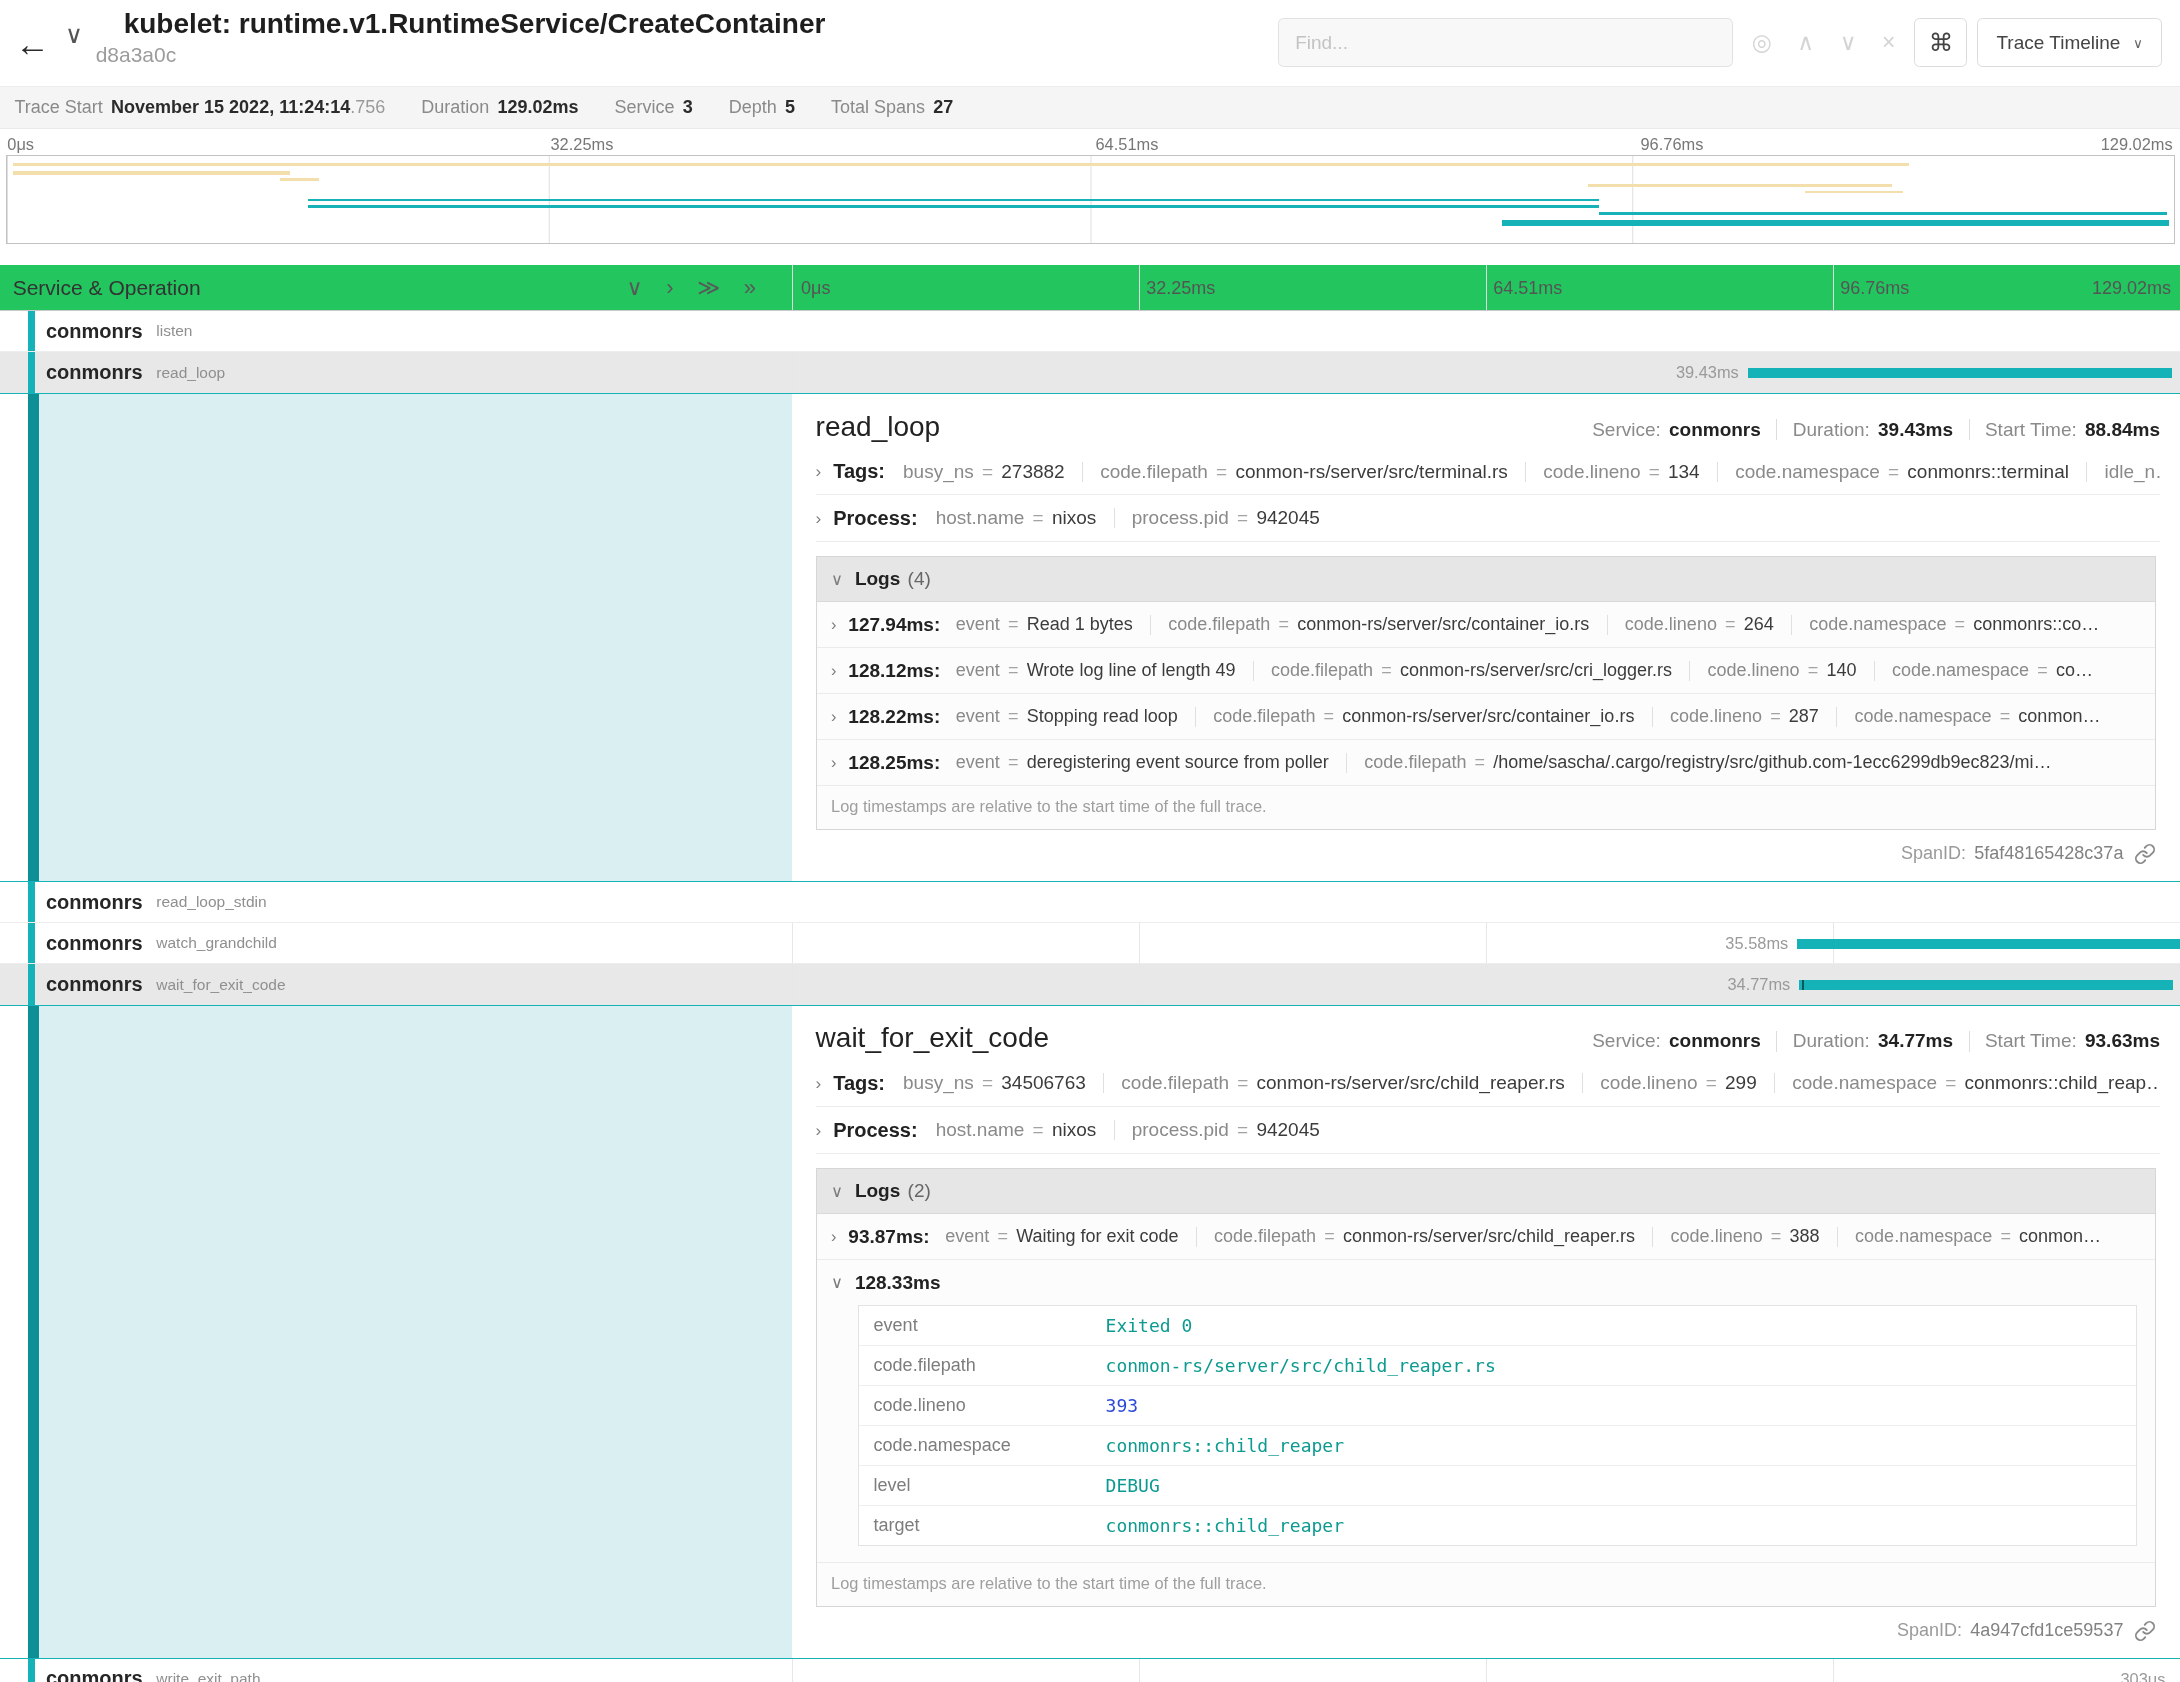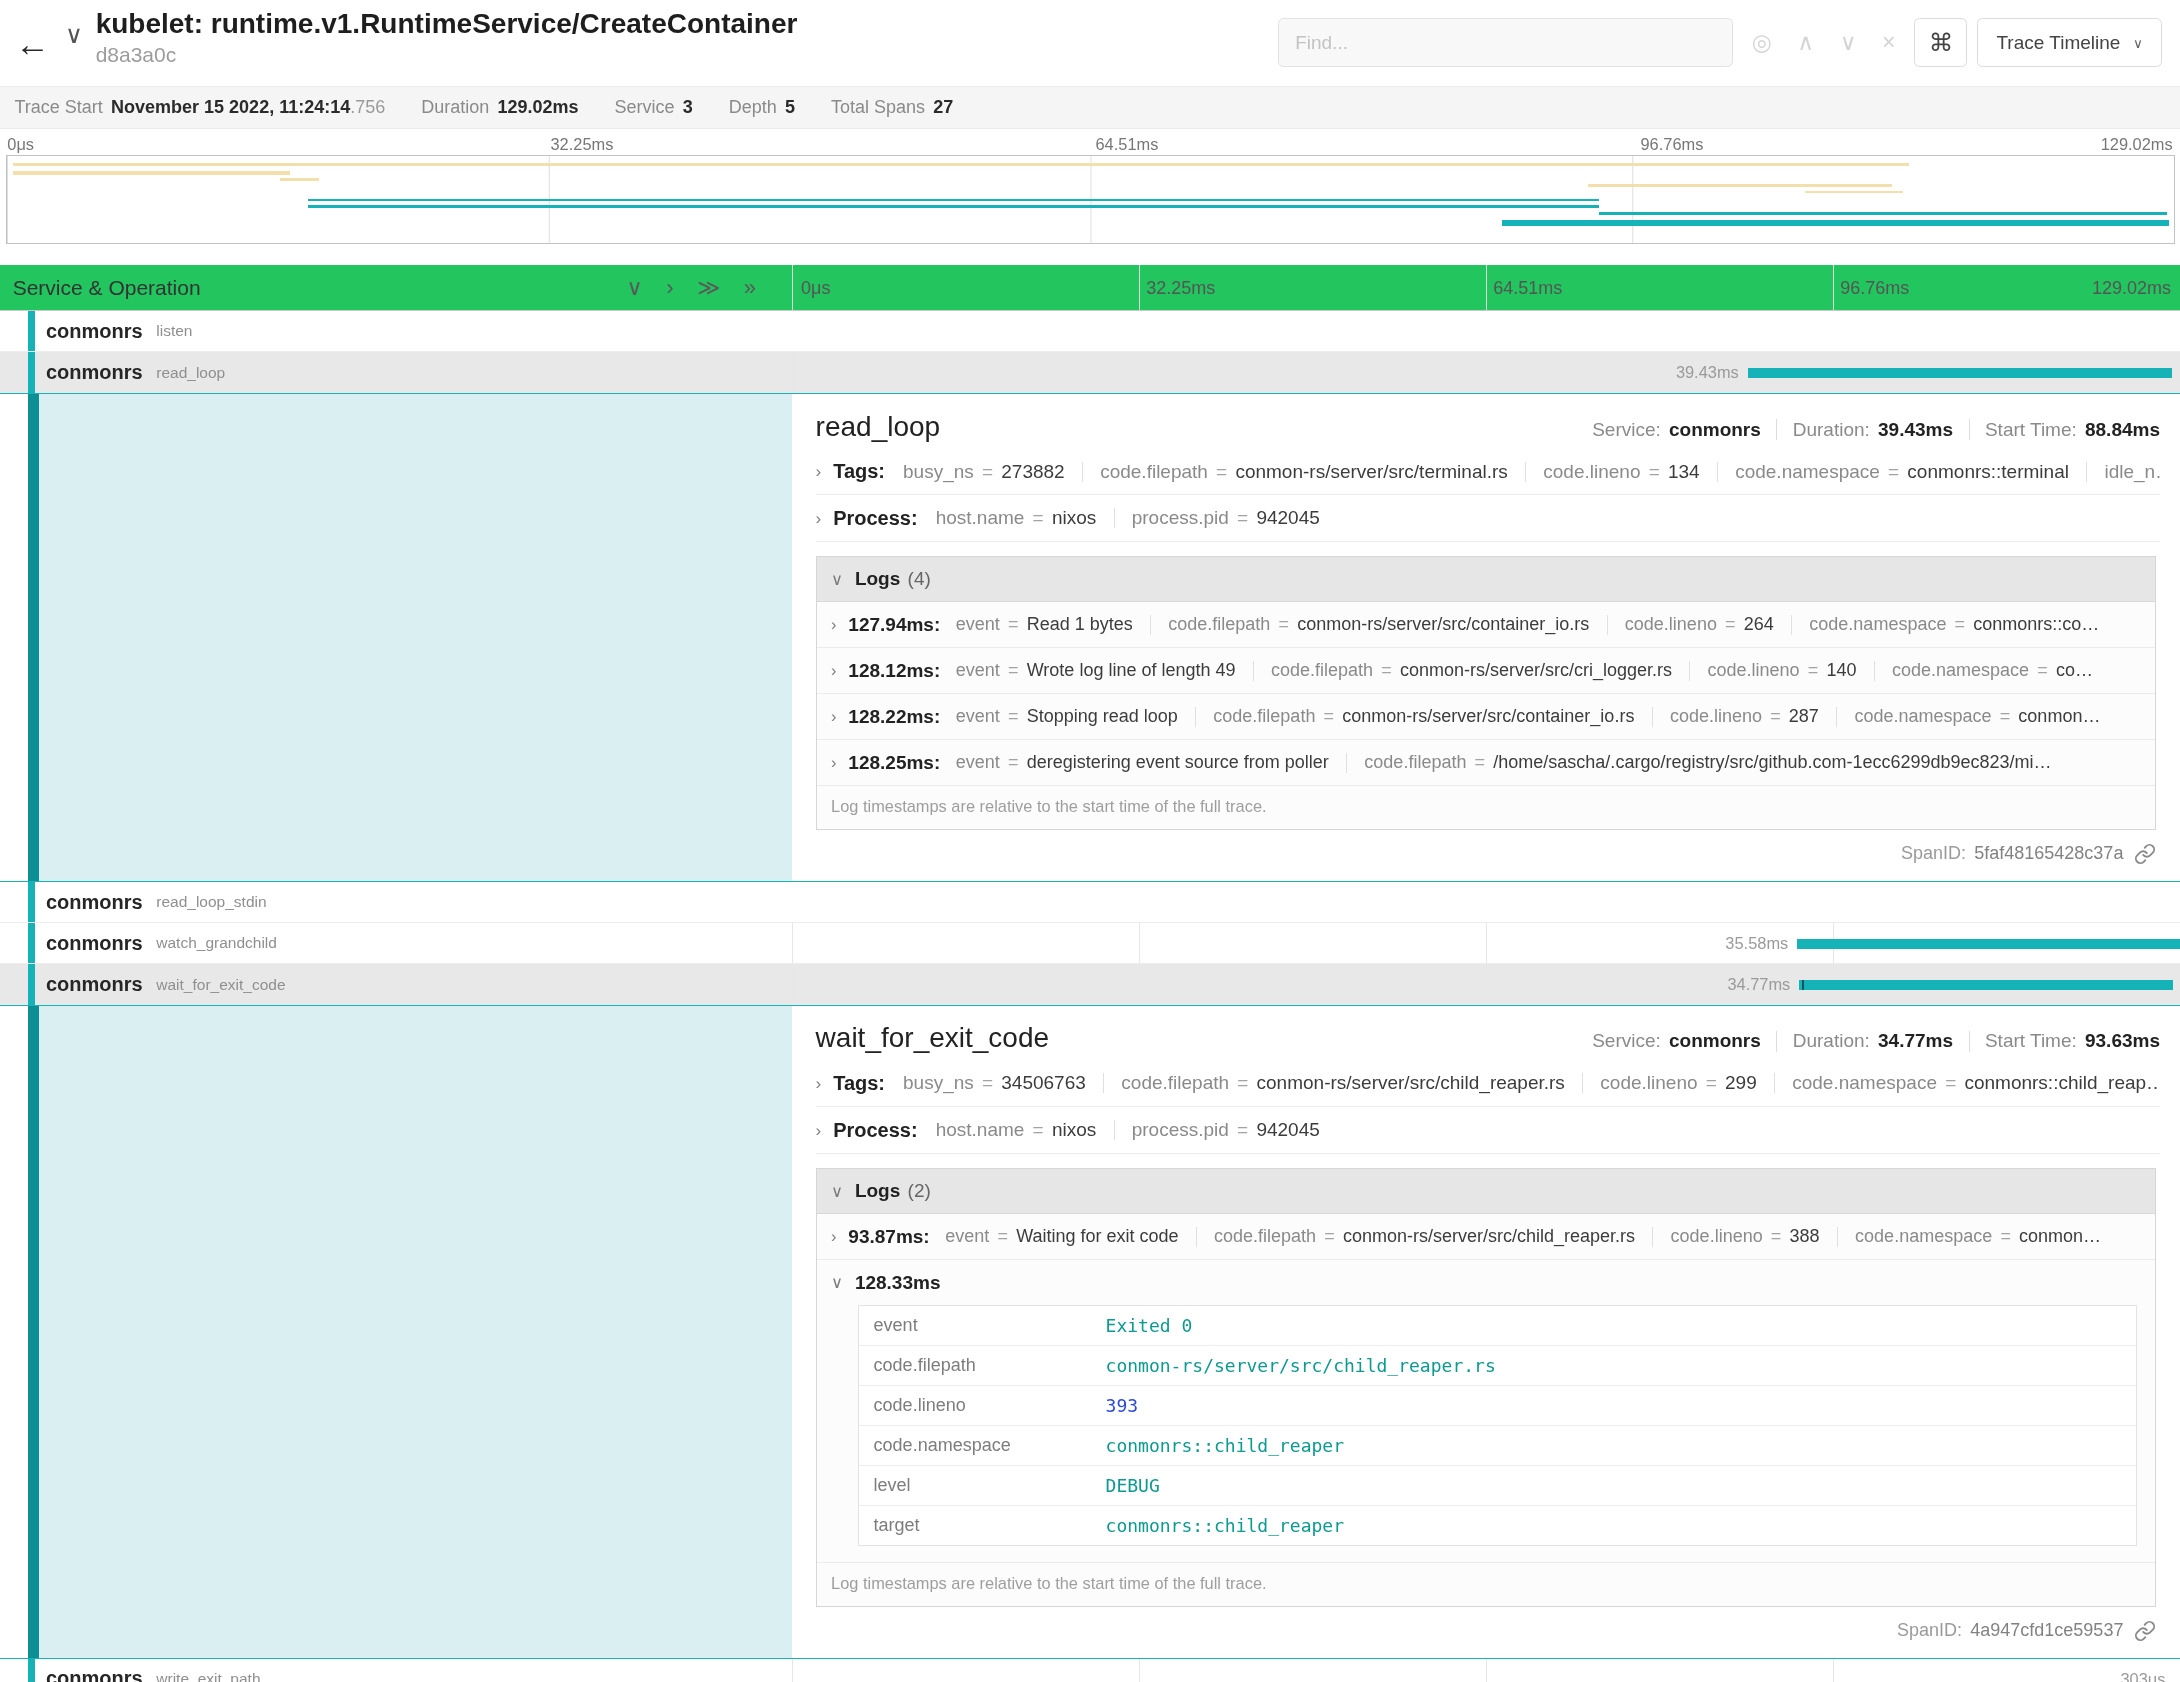--- a/index.html
+++ b/index.html
@@ -12,21 +12,21 @@
   html,body{margin:0;padding:0;}
   body{
     width:2180px;height:1683px;overflow:hidden;background:#fff;
     font-family:"Liberation Sans",sans-serif;color:#333;
   }
   
   .topbar{height:87px;display:flex;align-items:flex-start;border-bottom:0.9px solid #ececec;padding:0 18px 0 0;}
   .back-btn{width:65px;height:87px;display:flex;align-items:center;justify-content:center;font-size:35px;color:#2b2b2b;cursor:pointer;}
   .collapse-btn{font-size:24.5px;color:#555;margin:20px 12.7px 0 0;cursor:pointer;}
   .titles{display:flex;flex-direction:column;margin-top:7.3px;}
-  .trace-title{font-size:28px;font-weight:600;color:#1e1e1e;line-height:1.2;white-space:nowrap;}
+  .trace-title{font-size:28px;font-weight:600;color:#1e1e1e;line-height:1.2;white-space:nowrap;margin-left:28px;}
   .trace-id{font-size:21px;color:#9c9c9c;margin-top:1.8px;}
   .top-controls{margin-left:auto;display:flex;align-items:center;gap:10px;margin-top:18px;}
   .find-input{width:455px;height:49px;border:0.9px solid #e2e2e2;background:#f8f8f8;border-radius:5.5px;font-size:19px;padding:0 16.4px;color:#333;font-family:"Liberation Sans",sans-serif;outline:none;}
   .find-input::placeholder{color:#c3c3c3;}
   .find-nav{display:flex;align-items:center;gap:25.5px;color:#d4d4d4;font-size:23px;margin:0 9px;}
   .find-nav span{cursor:default;}
   .cmd-btn{width:53px;height:49px;border:0.9px solid #dcdcdc;border-radius:5.5px;display:flex;align-items:center;justify-content:center;font-size:24.5px;color:#444;background:#fff;cursor:pointer;}
   .view-btn{height:49px;border:0.9px solid #dcdcdc;border-radius:5.5px;display:flex;align-items:center;gap:12.7px;padding:0 18px;font-size:19px;color:#444;background:#fff;white-space:nowrap;cursor:pointer;justify-content:center;}
   .view-btn .chev{font-size:13.6px;color:#666;}
   

